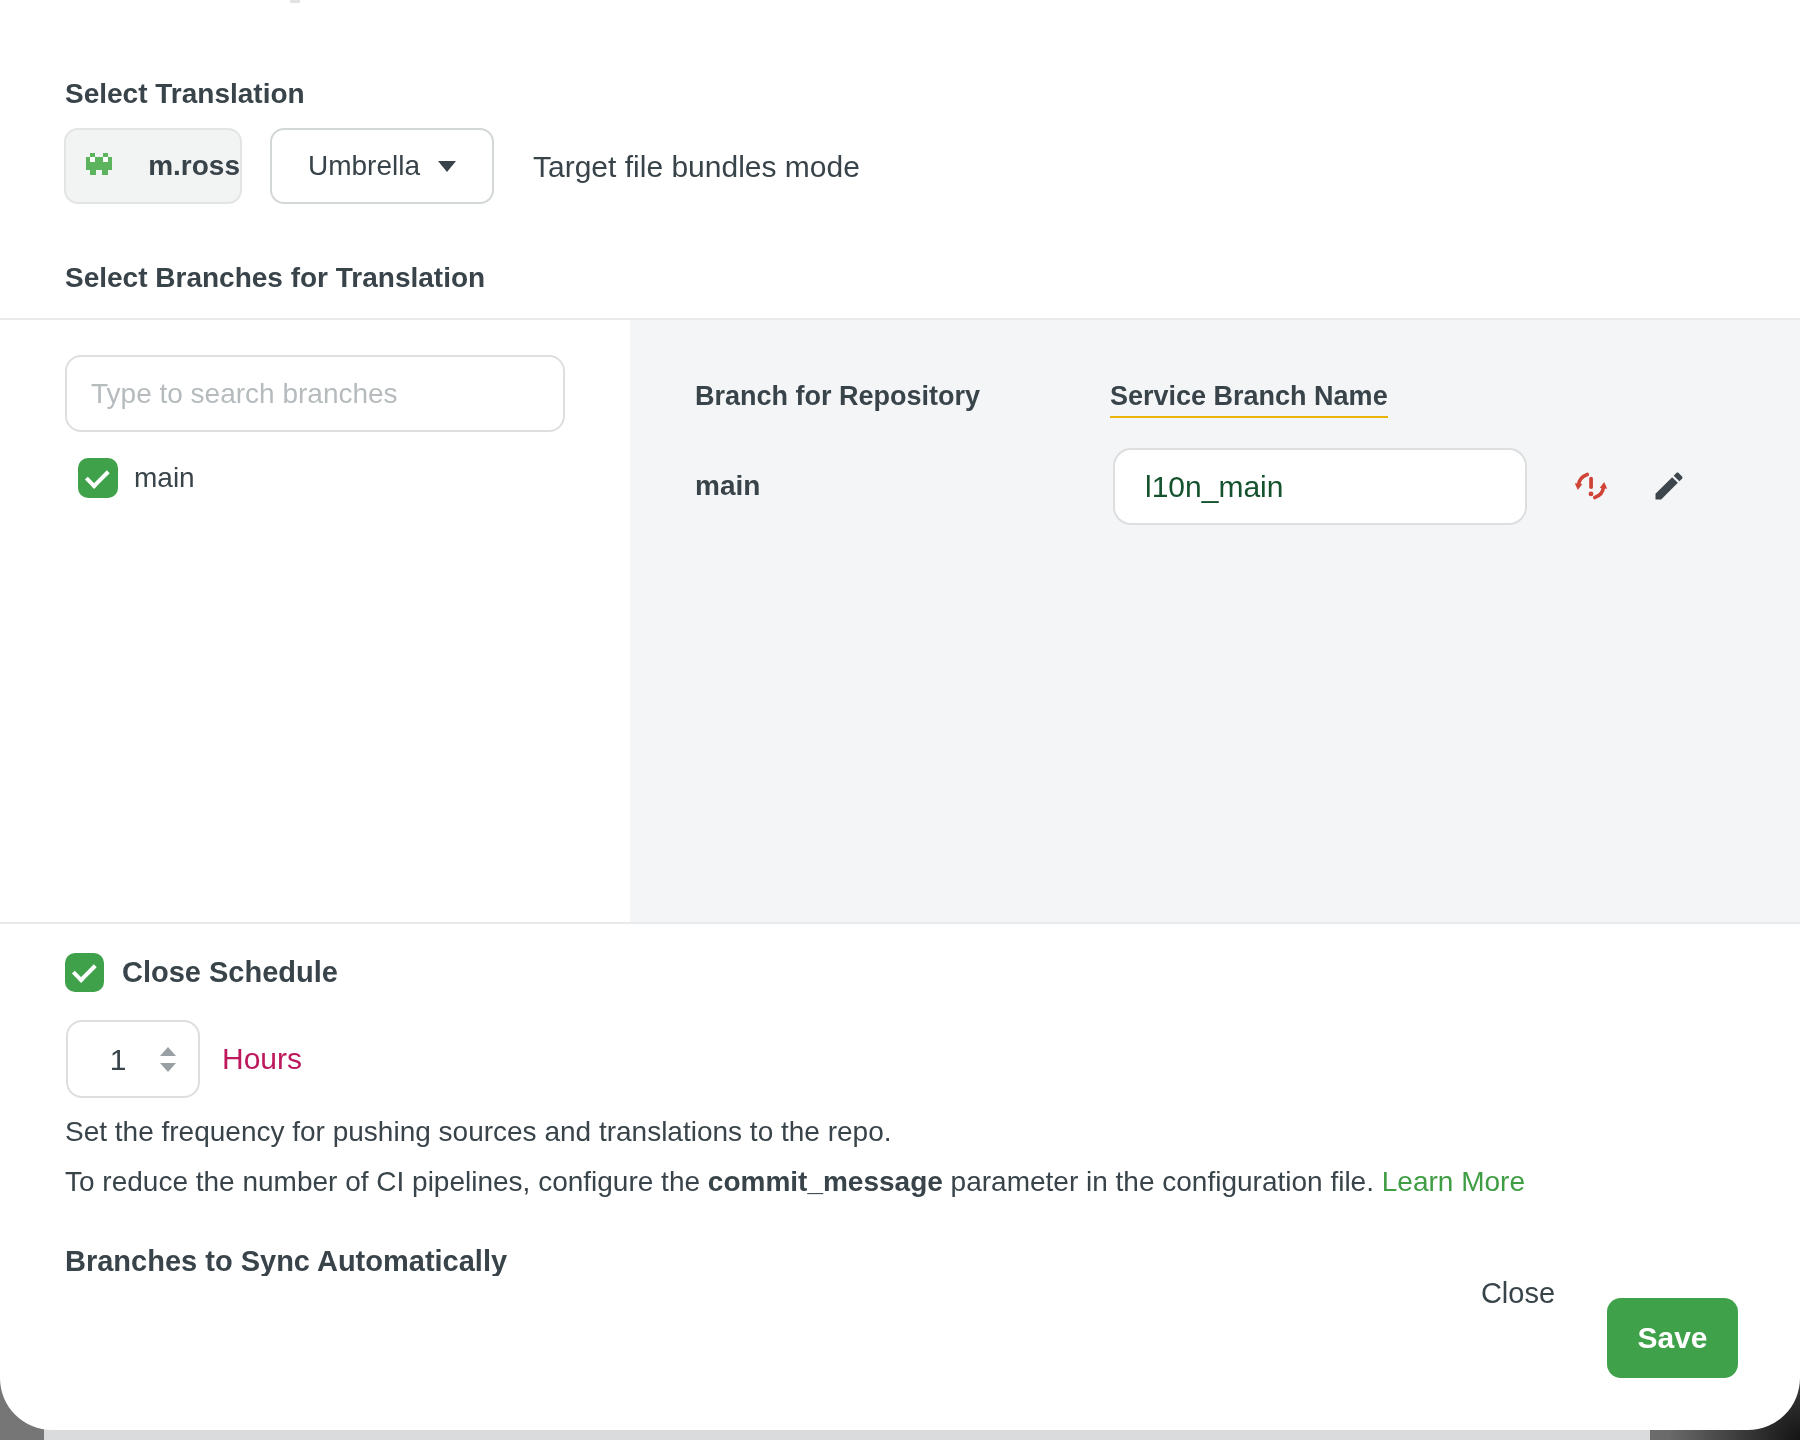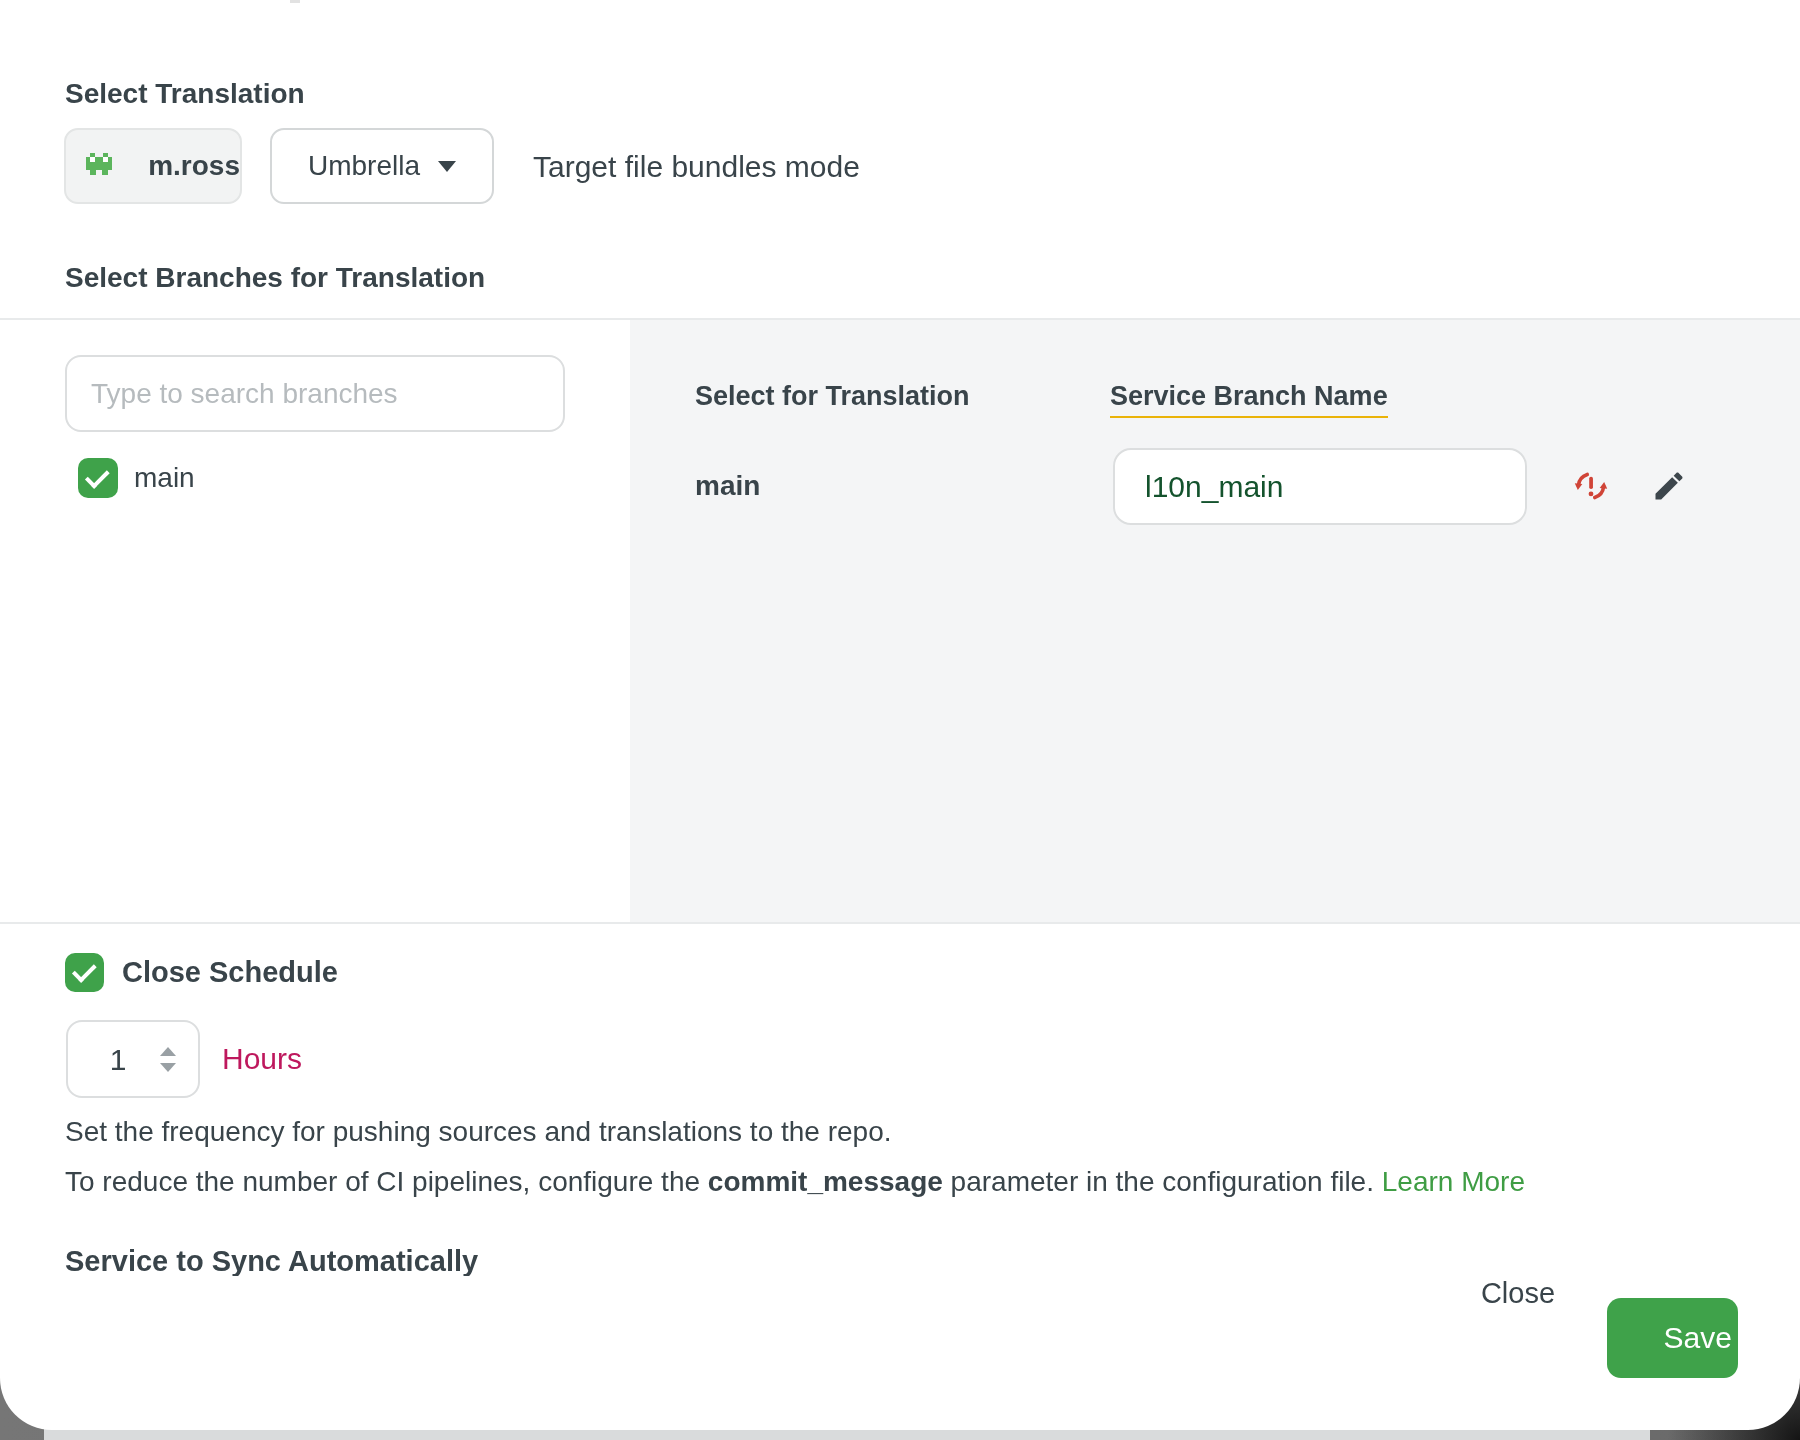--- a/index.html
+++ b/index.html
@@ -62,21 +62,21 @@
   .note1{position:absolute;left:65px;top:1116px;font-size:28px;color:#39444a;}
   .note2{position:absolute;left:65px;top:1166px;font-size:28px;color:#39444a;}
   .note2 .param{font-weight:700;}
   .learn-more{color:#3f9d44;cursor:pointer;text-decoration:none;}
   .branches-sync-clip{position:absolute;left:65px;top:1240px;height:36px;overflow:hidden;}
   .branches-sync-clip .h{font-size:29px;font-weight:700;color:#39444a;line-height:42px;}
 
   
   .close-btn{position:absolute;left:1460px;top:1260px;width:116px;height:66px;background:none;border:none;font-size:29px;color:#39444a;font-family:inherit;cursor:pointer;}
   .save-btn{position:absolute;left:1607px;top:1298px;width:131px;height:80px;background:#3fa24a;border:none;border-radius:14px;
-    font-size:30px;font-weight:400;color:#fff;font-family:inherit;cursor:pointer;text-align:right;}
+    font-size:30px;font-weight:700;color:#fff;font-family:inherit;cursor:pointer;}
 </style>
 </head>
 <body>
 
 <div class="page">
   <div class="behind-strip"></div>
   <div class="corner-shade"></div>
 
   <div class="dialog">
     <div class="top-sliver"></div>
@@ -109,21 +109,21 @@
     <div class="panel-right"></div>
     <div class="divider-bottom"></div>
 
     <input class="search-input" type="text" placeholder="Type to search branches" style="">
 
     <div class="checkbox cb-main">
       <span class="tick"></span>
     </div>
     <div class="cb-label-main">main</div>
 
-    <div class="col-head ch-branch">Select for Translation</div>
+    <div class="col-head ch-branch">Branch for Repository</div>
     <div class="col-head ch-service">Service Branch Name</div>
 
     <div class="row-branch-name">main</div>
     <input class="service-input" type="text" value="l10n_main" style="">
 
     <button class="icon-btn btn-sync-warn">
       <svg width="36" height="36" viewBox="0 0 24 24">
         <g stroke="#d04437" stroke-width="2.4" fill="none" stroke-linecap="round">
           <path d="M9.5 4.3 A 8.6 8.6 0 0 0 3.6 11.6"></path>
           <path d="M14.5 19.7 A 8.6 8.6 0 0 0 20.4 12.4"></path>
@@ -154,19 +154,19 @@
         <span class="up"></span>
         <span class="down"></span>
       </span>
     </div>
     <div class="hours-label">Hours</div>
 
     <div class="note1">Set the frequency for pushing sources and translations to the repo.</div>
     <div class="note2"><span>To reduce the number of CI pipelines, configure the </span><span class="param">commit_message</span><span> parameter in the configuration file. </span><a class="learn-more">Learn More</a></div>
 
     <div class="branches-sync-clip">
-      <div class="h">Service to Sync Automatically</div>
+      <div class="h">Branches to Sync Automatically</div>
     </div>
 
     <button class="close-btn">Close</button>
     <button class="save-btn">Save</button>
   </div>
 </div>
 
 </body></html>

